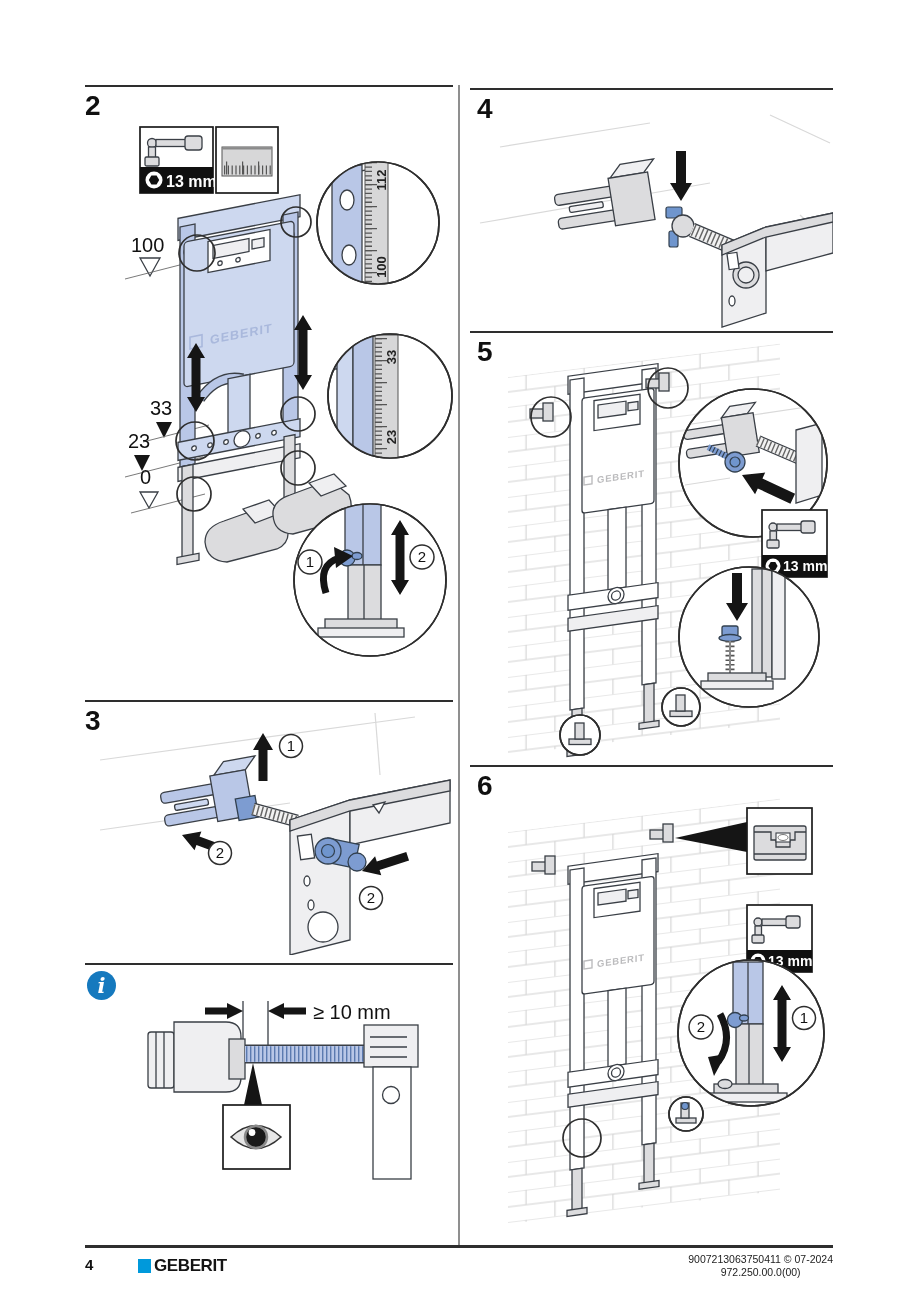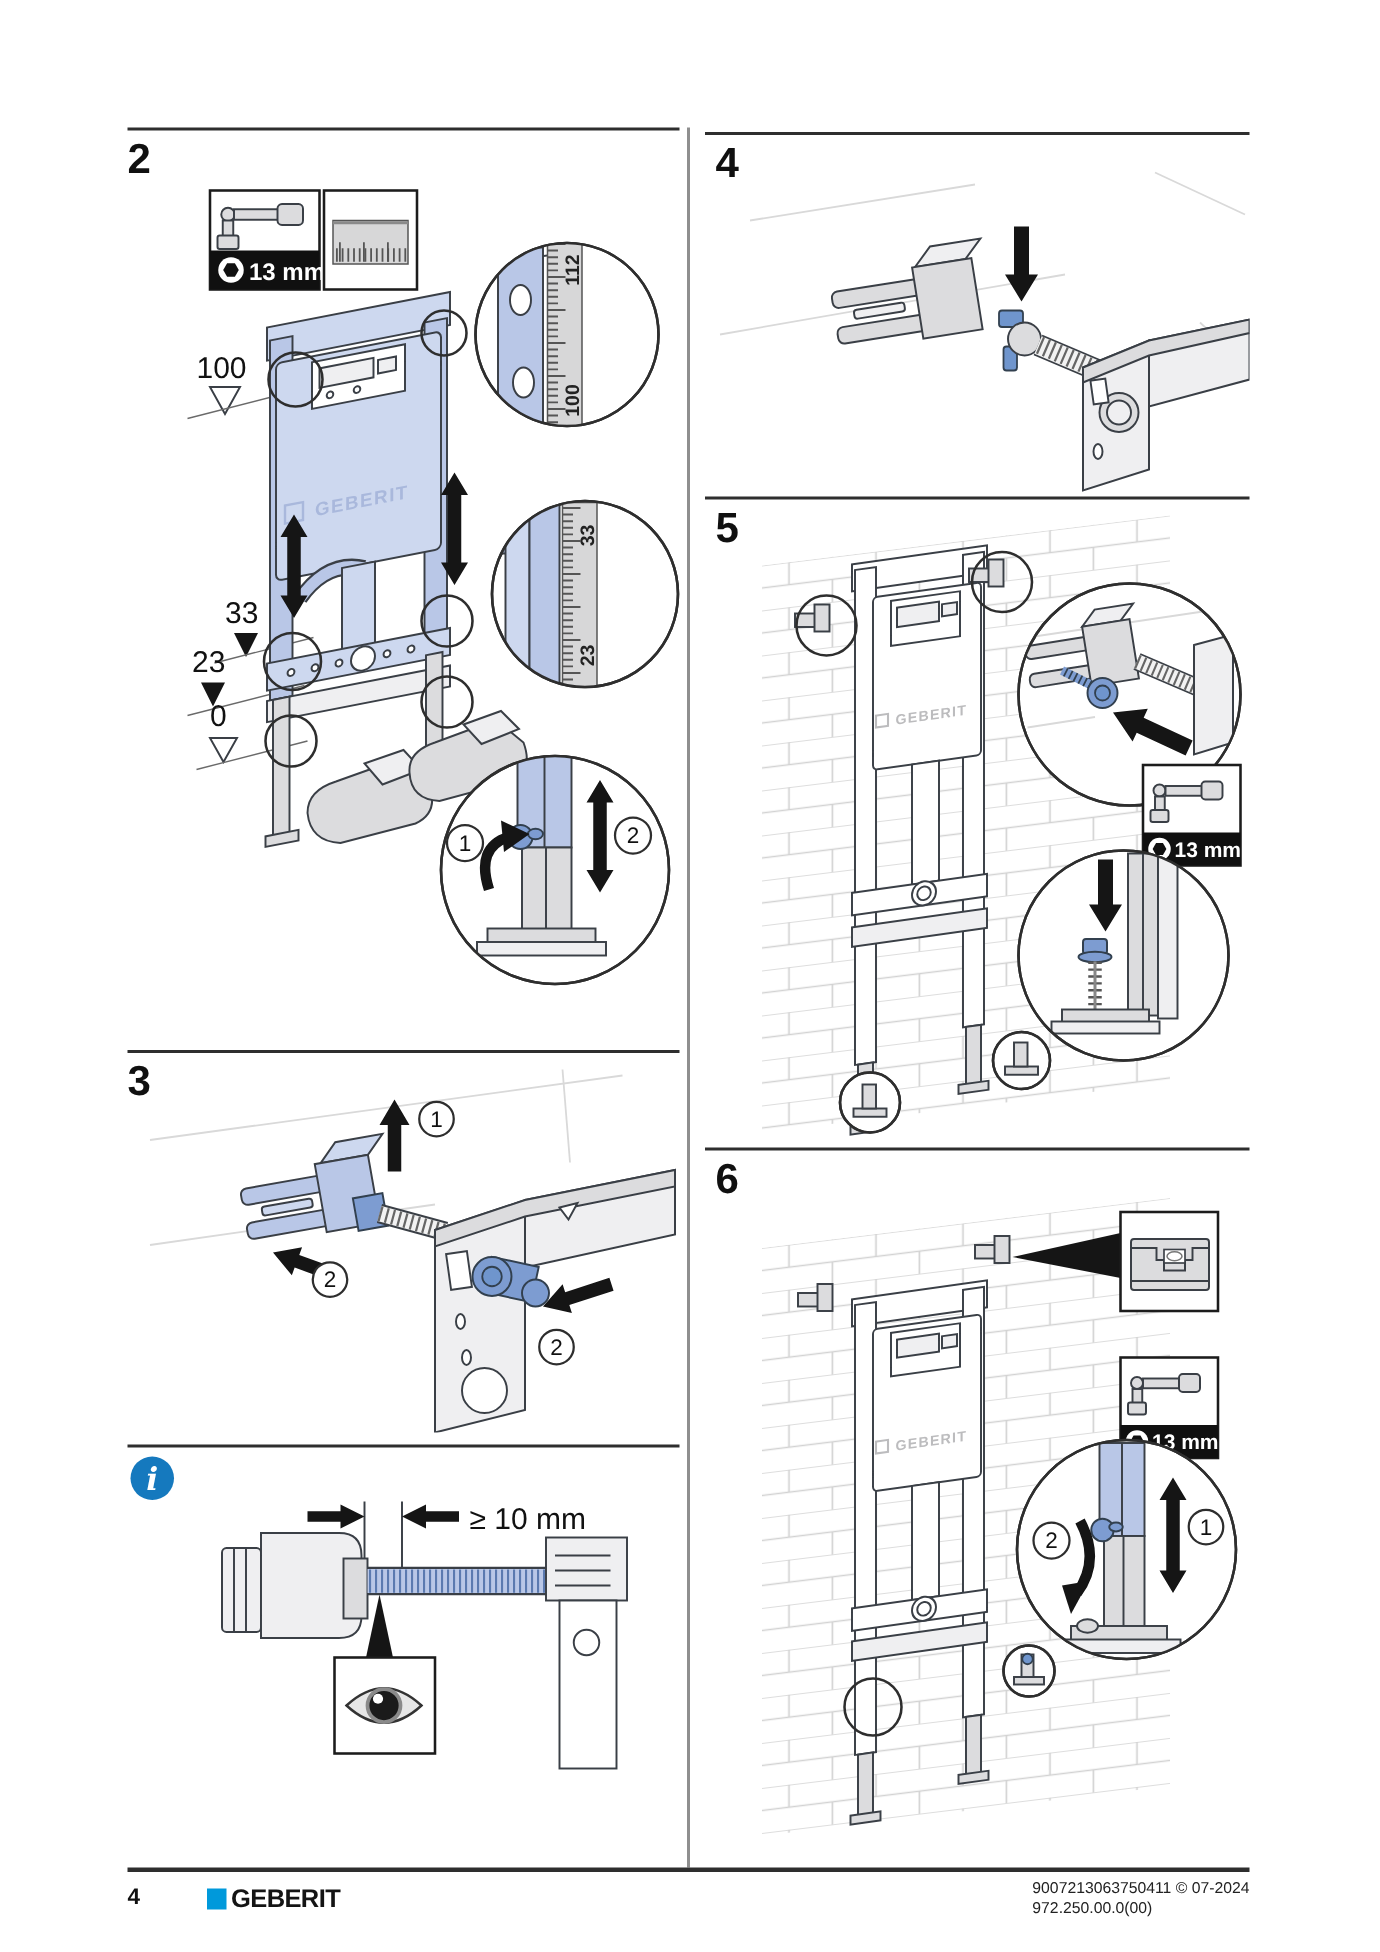--- a/index.html
+++ b/index.html
@@ -5,21 +5,21 @@
   html,body{margin:0;padding:0;background:#ffffff;}
   body{width:920px;height:1301px;position:relative;font-family:"Liberation Sans",sans-serif;color:#111;overflow:hidden;}
   .rule-h{position:absolute;background:#2e2e2e;height:2px;}
   .rule-v{position:absolute;background:#8f8f8f;width:2px;}
   .step-label{position:absolute;font-weight:bold;font-size:28px;line-height:1;color:#101010;}
   .figure{position:absolute;}
   .footer-page{position:absolute;left:85px;top:1256px;font-weight:bold;font-size:15px;}
   .footer-logo{position:absolute;left:138px;top:1256px;display:flex;align-items:center;gap:3px;}
   .logo-mark{width:13px;height:14px;background:#0099db;display:inline-block;}
   .logo-text{font-weight:bold;font-size:17px;letter-spacing:-0.4px;color:#141414;}
-  .footer-doc{position:absolute;right:87px;top:1253px;text-align:left;font-size:10.5px;line-height:1.25;color:#222;}
+  .footer-doc{position:absolute;right:87px;top:1253px;text-align:center;font-size:10.5px;line-height:1.25;color:#222;}
   .info-badge{position:absolute;left:87px;top:971px;width:29px;height:29px;border-radius:50%;background:#1579be;color:#fff;
     display:flex;align-items:center;justify-content:center;font-family:"DejaVu Serif",serif;font-style:italic;font-weight:bold;font-size:21px;}
   svg text{font-family:"Liberation Sans",sans-serif;}
   svg .o{stroke:#3a3f46;stroke-width:1.3;fill:none}
   svg .blue{fill:#b9c7e7;stroke:#3a3f46;stroke-width:1.3}
   svg .blue2{fill:#cdd8ef;stroke:#3a3f46;stroke-width:1.3}
   svg .bluedk{fill:#7d9cd1;stroke:#32404f;stroke-width:1.3}
   svg .clipblue{fill:#6f95cd;stroke:#32404f;stroke-width:1.2}
   svg .gray{fill:#dcdcde;stroke:#3a3f46;stroke-width:1.3}
   svg .lgray{fill:#efeff1;stroke:#3a3f46;stroke-width:1.3}

